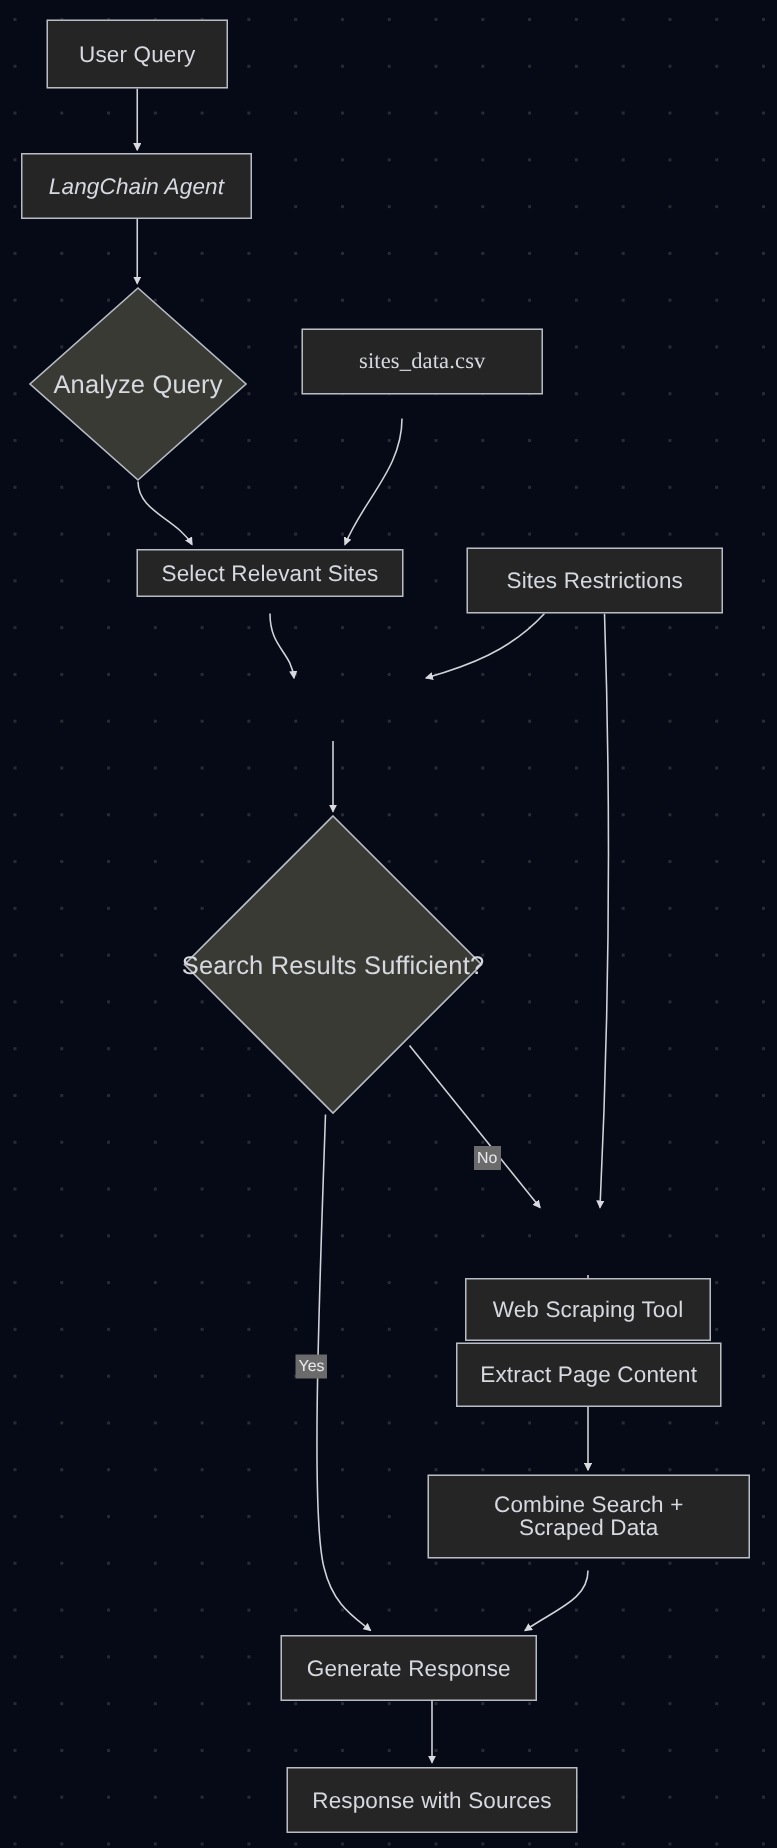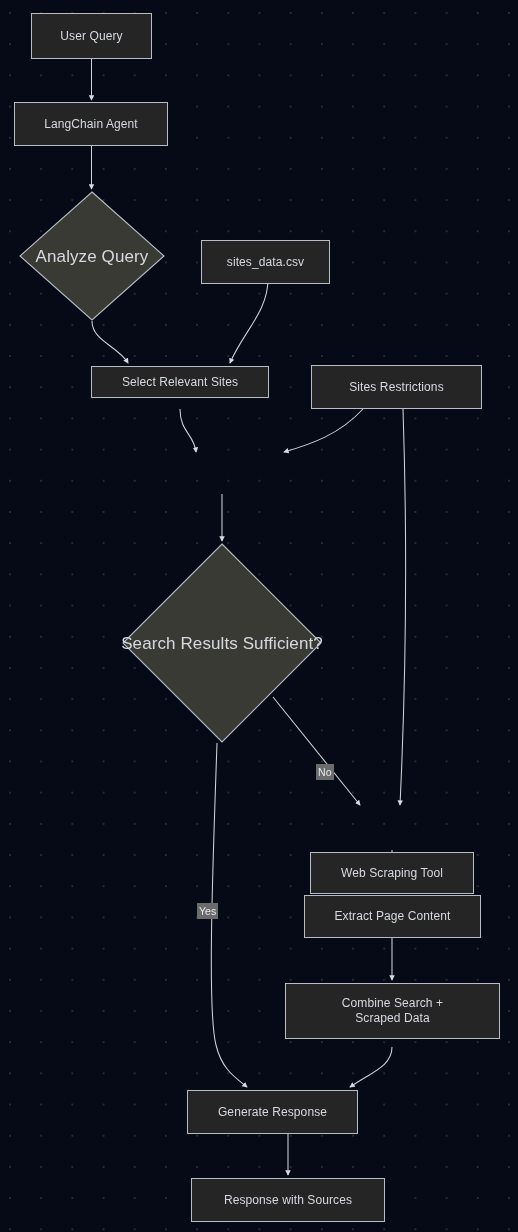--- a/index.html
+++ b/index.html
@@ -28,21 +28,21 @@
     width: 518px;
     height: 1232px;
     pointer-events: none;
   }
   .node {
     position: absolute;
     box-sizing: border-box;
     background: #252525;
     border: 1px solid #b8bcc4;
     color: #d6d9e0;
-    font-size: 12px;
+    font-size: 15px;
     line-height: 15px;
     display: flex;
     align-items: center;
     justify-content: flex-start;
     text-align: center;
     letter-spacing: 0.1px;
     z-index: 2;
   }
   .node span { display: block; width: 100%; }
   .diamond-wrap {
@@ -119,32 +119,32 @@
       <path d="M 392 1047 C 392 1066, 372 1072, 350 1087"></path>
 
       <path d="M 288 1134 L 288 1175"></path>
     </g>
   </svg>
 
   <div class="node" style="left:31px; top:13px; width:121px; height:46px;">
     <span>User Query</span>
   </div>
 
-  <div class="node" style="left:14px; top:102px; width:154px; height:44px;">
+  <div class="node" style="left:14px; top:102px; width:154px; height:44px;font-style:italic;">
     <span>LangChain Agent</span>
   </div>
 
   <div class="diamond-wrap" style="left:19px; top:191px; width:146px; height:130px;">
     <svg class="diamond-shape" viewBox="0 0 146 130" preserveAspectRatio="none">
       <polygon points="73,1 145,65 73,129 1,65" fill="#3a3a35" stroke="#b8bcc4" stroke-width="1.1"></polygon>
     </svg>
     <span class="diamond-label">Analyze Query</span>
   </div>
 
-  <div class="node" style="left:201px; top:240px; width:129px; height:44px;">
+  <div class="node" style="left:201px; top:219px; width:161px; height:44px;font-family:Liberation Serif, serif;">
     <span>sites_data.csv</span>
   </div>
 
   <div class="node" style="left:91px; top:366px; width:178px; height:32px;">
     <span>Select Relevant Sites</span>
   </div>
 
   <div class="node" style="left:311px; top:365px; width:171px; height:44px;">
     <span>Sites Restrictions</span>
   </div>

